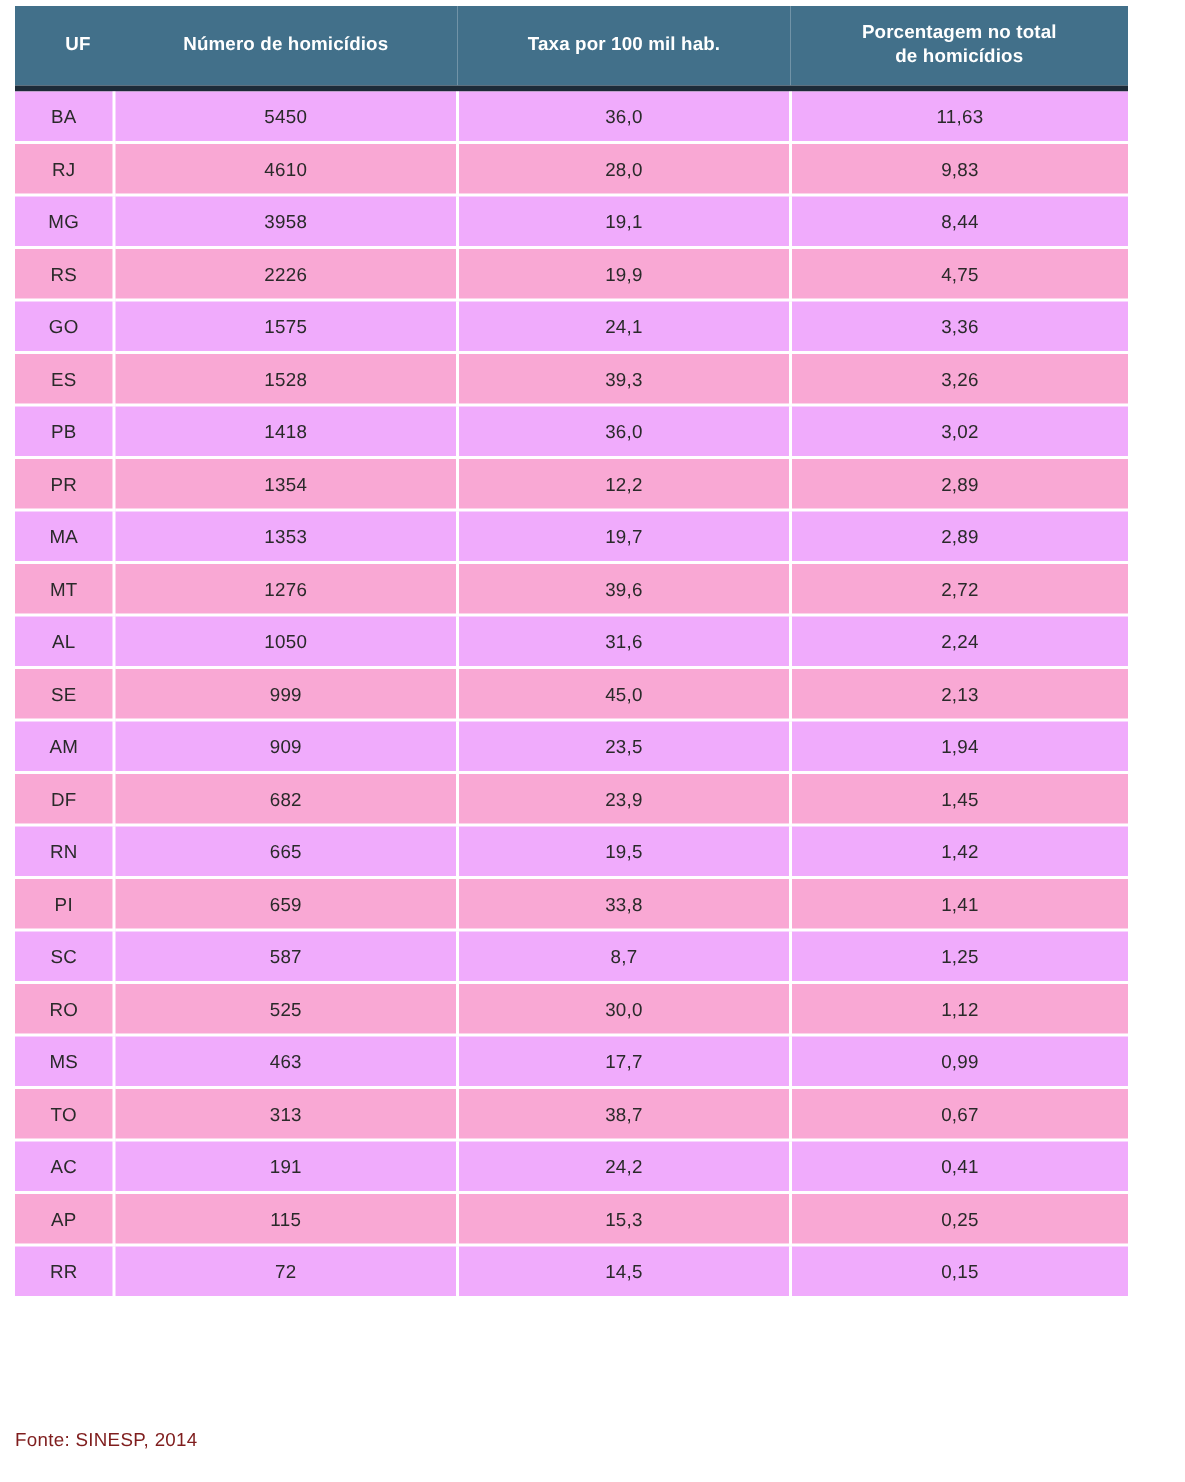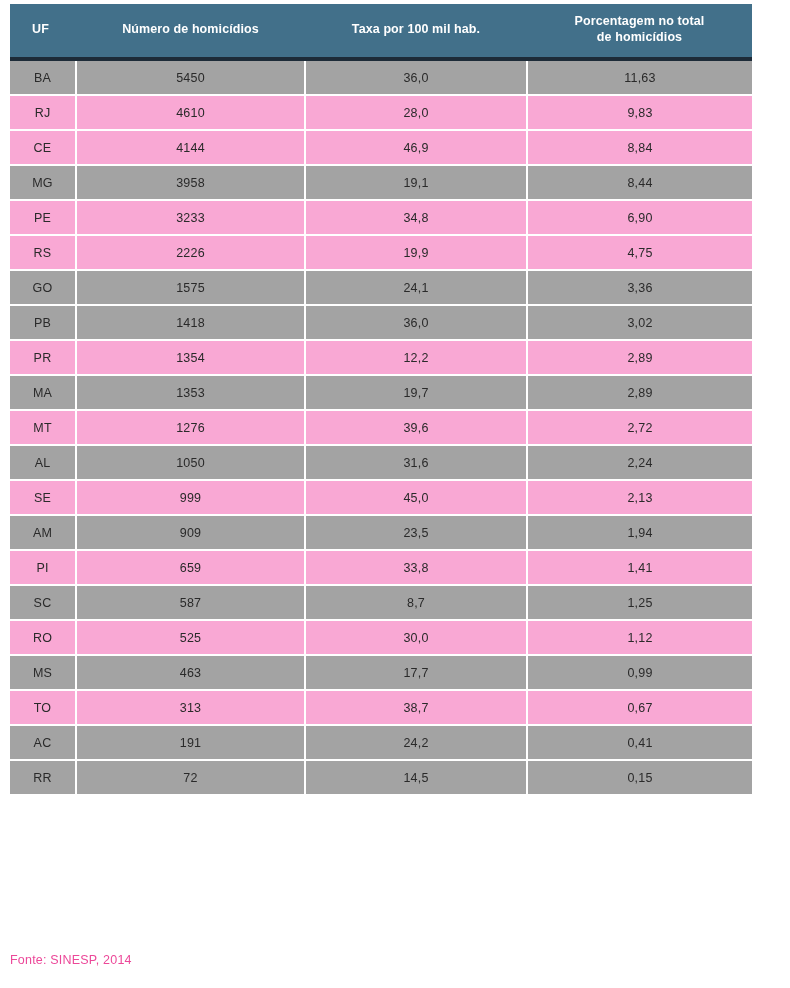--- a/index.html
+++ b/index.html
@@ -44,33 +44,33 @@
     font-weight: bold;
     text-align: center;
     padding: 10px 4px 12px 4px;
     height: 24px;
     line-height: 1.25;
     letter-spacing: 0.1px;
     border: none;
     vertical-align: middle;
   }
   thead th.th-uf {
-    text-align: left;
+    text-align: center;
     padding-left: 22px;
     margin-left: 28px;
   }
   .header-rule {
     height: 4px;
     background: #1d2b38;
     width: 742px;
   }
   tbody tr {
     height: 33px;
   }
-  tbody tr.odd  { background: #a3a3a3; }
+  tbody tr.odd  { background: #f0abfc; }
   tbody tr.even { background: #f9a8d4; }
 
   tbody td {
     font-size: 12.5px;
     color: #2a2a2a;
     text-align: center;
     height: 33px;
     padding: 0;
     border-right: 2px solid #ffffff;
     border-bottom: 2px solid #ffffff;
@@ -81,21 +81,21 @@
     border-right: none;
   }
   tbody tr:last-child td {
     border-bottom: none;
   }
   .footer-note {
     position: absolute;
     left: 10px;
     top: 953px;
     font-size: 12.5px;
-    color: #ec4899;
+    color: #7f1d1d;
     letter-spacing: 0.2px;
   }
 </style>
 </head>
 <body>
 
 <div class="page">
 
   <div class="table-wrap">
     <table class="data-table">
@@ -131,50 +131,44 @@
             <td>5450</td>
             <td>36,0</td>
             <td class="td-pct">11,63</td>
           </tr>
           <tr class="even">
             <td>RJ</td>
             <td>4610</td>
             <td>28,0</td>
             <td class="td-pct">9,83</td>
           </tr>
-          <tr class="even">
-            <td>CE</td>
-            <td>4144</td>
-            <td>46,9</td>
-            <td class="td-pct">8,84</td>
-          </tr>
           <tr class="odd">
             <td>MG</td>
             <td>3958</td>
             <td>19,1</td>
             <td class="td-pct">8,44</td>
           </tr>
           <tr class="even">
-            <td>PE</td>
-            <td>3233</td>
-            <td>34,8</td>
-            <td class="td-pct">6,90</td>
-          </tr>
-          <tr class="even">
             <td>RS</td>
             <td>2226</td>
             <td>19,9</td>
             <td class="td-pct">4,75</td>
           </tr>
           <tr class="odd">
             <td>GO</td>
             <td>1575</td>
             <td>24,1</td>
             <td class="td-pct">3,36</td>
           </tr>
+          <tr class="even">
+            <td>ES</td>
+            <td>1528</td>
+            <td>39,3</td>
+            <td class="td-pct">3,26</td>
+          </tr>
           <tr class="odd">
             <td>PB</td>
             <td>1418</td>
             <td>36,0</td>
             <td class="td-pct">3,02</td>
           </tr>
           <tr class="even">
             <td>PR</td>
             <td>1354</td>
             <td>12,2</td>
@@ -204,20 +198,32 @@
             <td>45,0</td>
             <td class="td-pct">2,13</td>
           </tr>
           <tr class="odd">
             <td>AM</td>
             <td>909</td>
             <td>23,5</td>
             <td class="td-pct">1,94</td>
           </tr>
           <tr class="even">
+            <td>DF</td>
+            <td>682</td>
+            <td>23,9</td>
+            <td class="td-pct">1,45</td>
+          </tr>
+          <tr class="odd">
+            <td>RN</td>
+            <td>665</td>
+            <td>19,5</td>
+            <td class="td-pct">1,42</td>
+          </tr>
+          <tr class="even">
             <td>PI</td>
             <td>659</td>
             <td>33,8</td>
             <td class="td-pct">1,41</td>
           </tr>
           <tr class="odd">
             <td>SC</td>
             <td>587</td>
             <td>8,7</td>
             <td class="td-pct">1,25</td>
@@ -239,20 +245,26 @@
             <td>313</td>
             <td>38,7</td>
             <td class="td-pct">0,67</td>
           </tr>
           <tr class="odd">
             <td>AC</td>
             <td>191</td>
             <td>24,2</td>
             <td class="td-pct">0,41</td>
           </tr>
+          <tr class="even">
+            <td>AP</td>
+            <td>115</td>
+            <td>15,3</td>
+            <td class="td-pct">0,25</td>
+          </tr>
           <tr class="odd">
             <td>RR</td>
             <td>72</td>
             <td>14,5</td>
             <td class="td-pct">0,15</td>
           </tr>
         </tbody>
     </table>
   </div>
 

